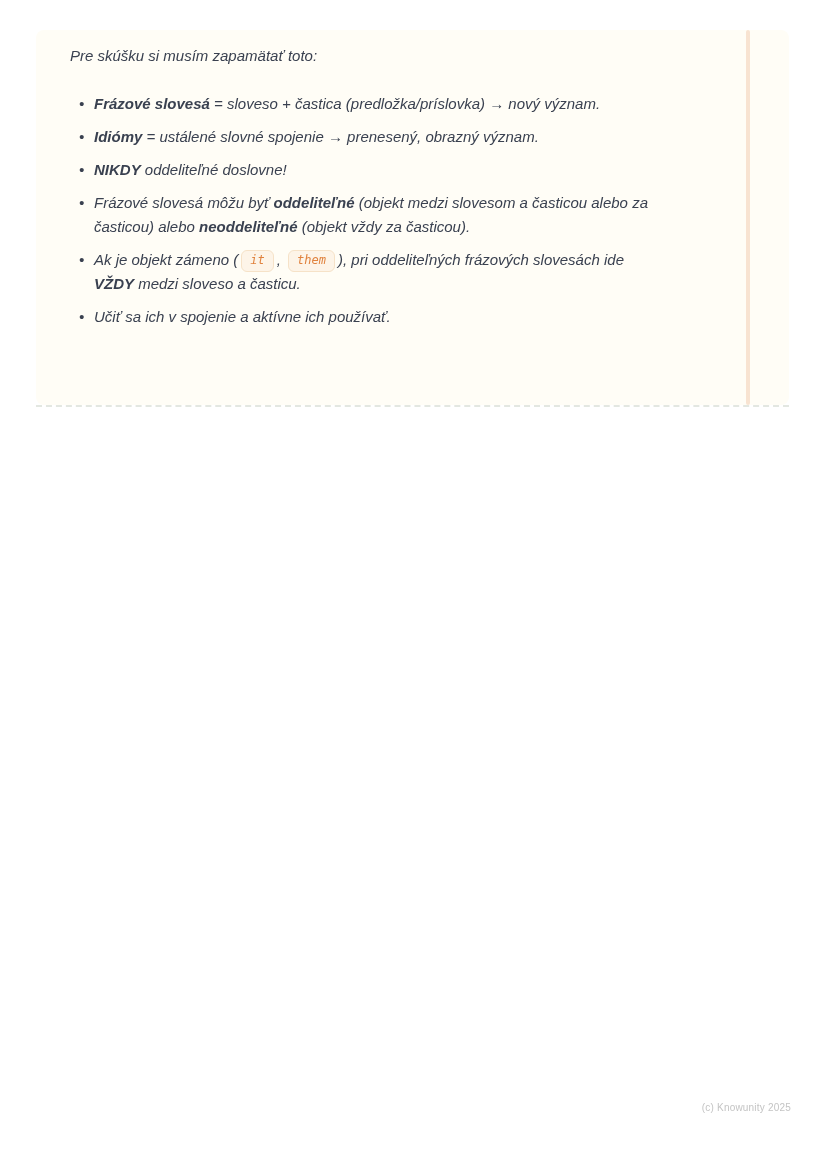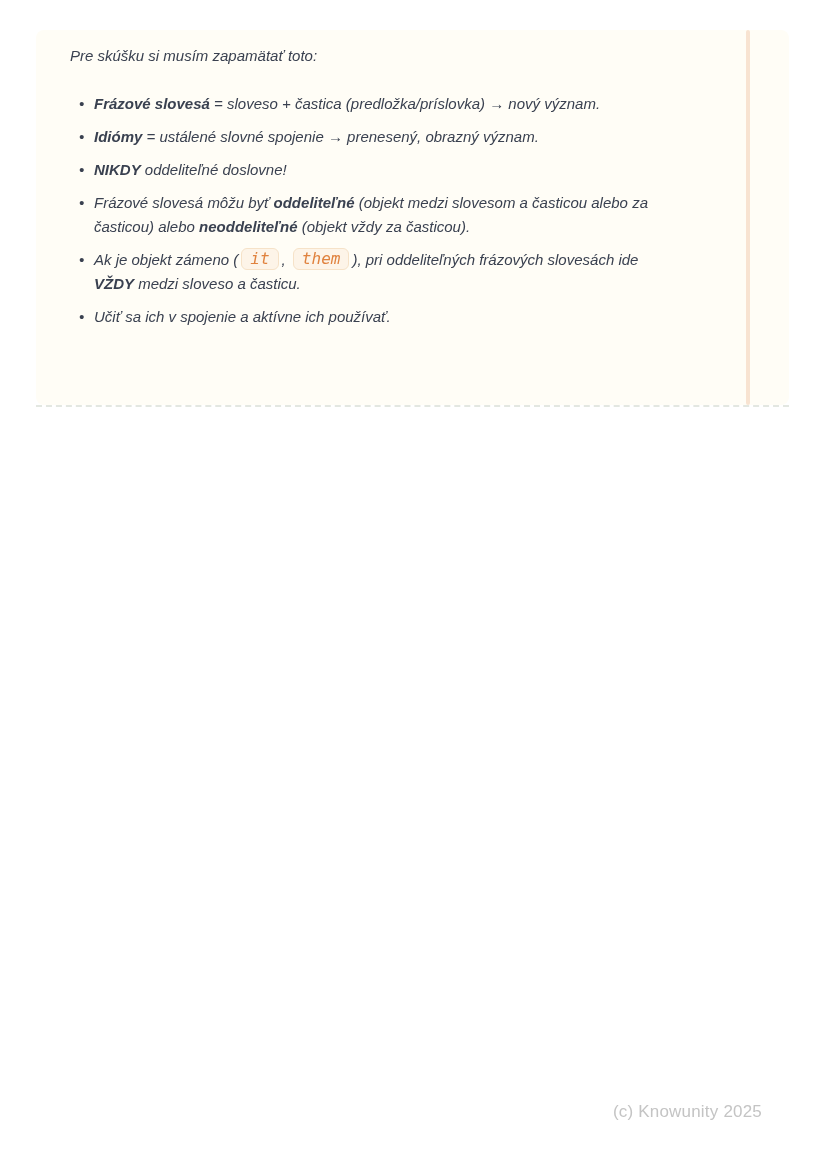--- a/index.html
+++ b/index.html
@@ -63,21 +63,21 @@
     position:absolute;
     left:-15px;
     top:0;
     color:var(--text);
     font-size:15px;
   }
   .bold{font-weight:700;}
   .code-chip{
     display:inline-block;
     font-family:"DejaVu Sans Mono","Liberation Mono",monospace;
-    font-size:16px;
+    font-size:12px;
     line-height:17px;
     color:var(--chip-text);
     background:var(--chip-bg);
     border:1px solid var(--chip-border);
     border-radius:6px;
     padding:1px 8px 2px;
     margin:0 3px;
     vertical-align:1px;
     white-space:nowrap;
   }
@@ -85,22 +85,22 @@
     position:absolute;
     left:36px;
     top:405px;
     width:753px;
     height:0;
     border-top:2px dashed var(--divider);
   }
   .footer{
     position:absolute;
     top:1102px;
-    right:66px;
-    font-size:17px;
+    right:37px;
+    font-size:10px;
     letter-spacing:0.2px;
     color:var(--footer);
   }
 </style>
 </head>
 <body>
 
 <section class="note-card">
   <p class="intro">Pre skúšku si musím zapamätať toto:</p>
   <ul class="bullet-list" id="bullet-list">

